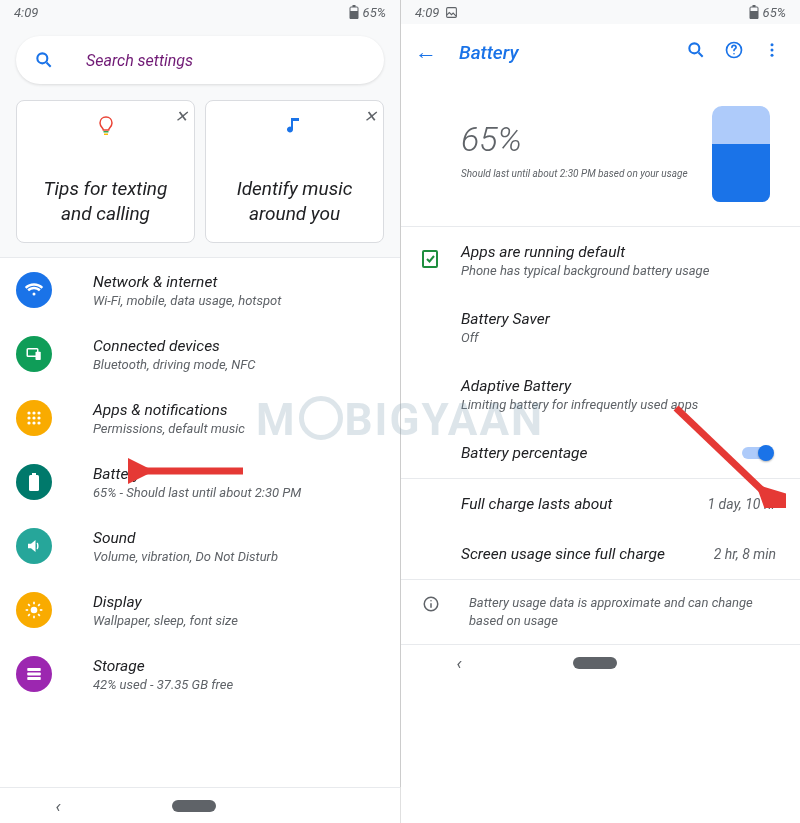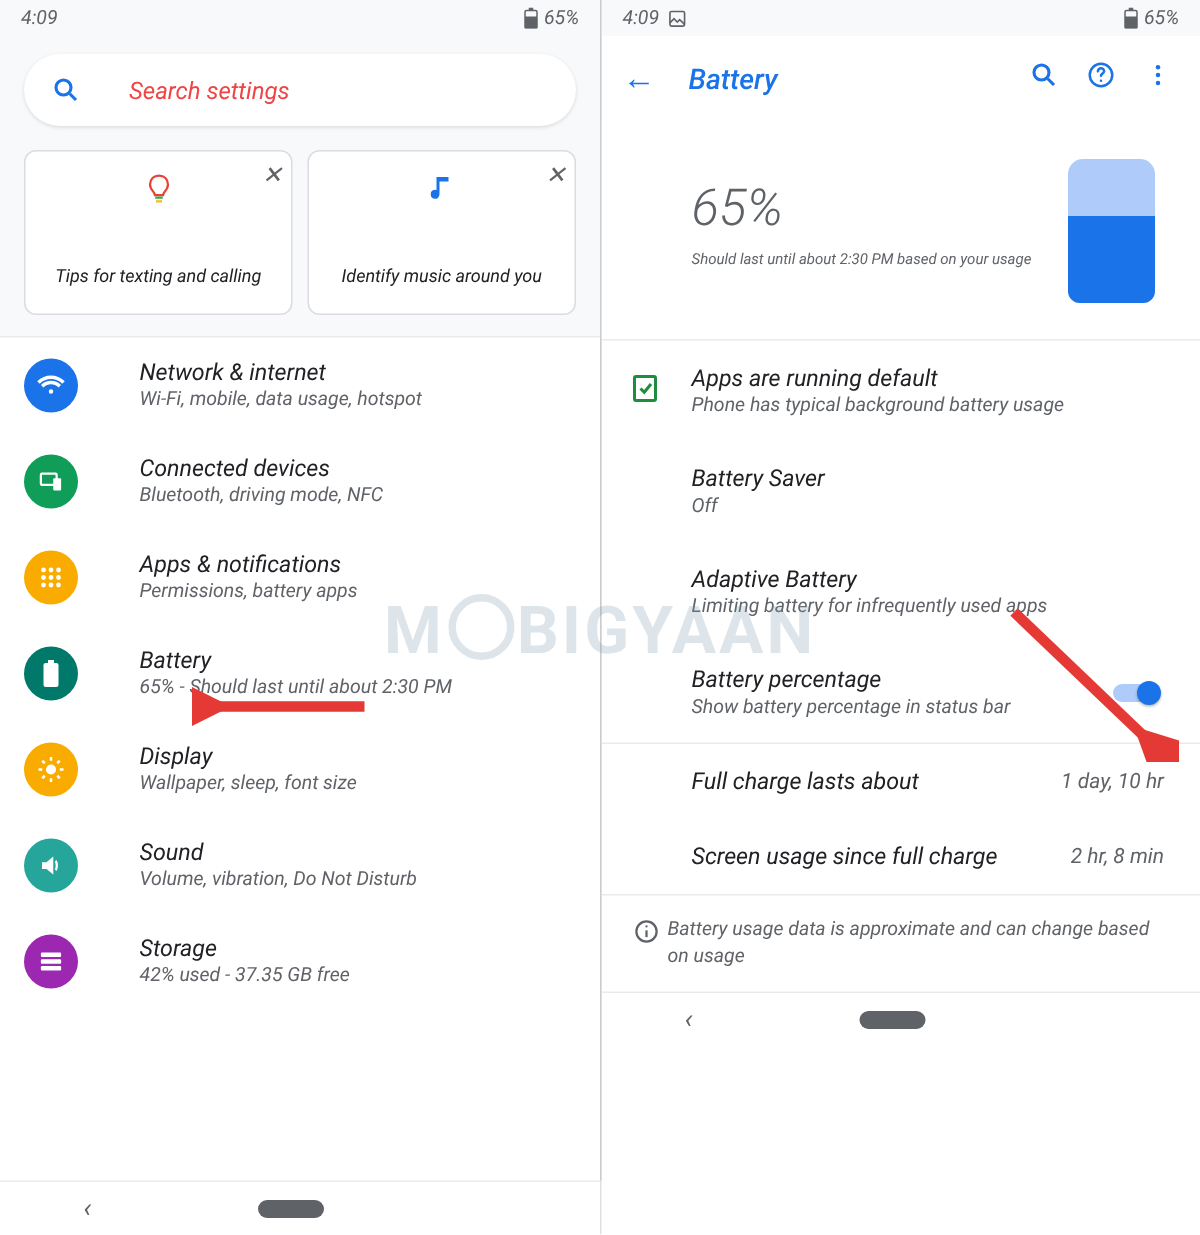--- a/index.html
+++ b/index.html
@@ -9,27 +9,27 @@
 .phone-right { left: 400px; border-left: 1px solid #e0e0e0; }
 
 .statusbar { height: 24px; display: flex; align-items: center; justify-content: space-between; padding: 0 14px; font-size: 13px; color: #5f6368; background: #f8f9fa; }
 .statusbar .sb-right { display: flex; align-items: center; gap: 4px; }
 .statusbar .batt-icon { display: inline-block; }
 .statusbar .sb-left { display: flex; align-items: center; gap: 6px; }
 
 .search-wrap { padding: 12px 16px 10px; background: #f8f9fa; }
 .searchbar { height: 48px; border-radius: 24px; background: #fff; box-shadow: 0 1px 3px rgba(0,0,0,.12); display: flex; align-items: center; padding: 0 18px; gap: 14px; }
 .search-icon { color: #1a73e8; }
-.search-ph { color: #ef4444; font-size: 16px; margin-left: 18px; }
+.search-ph { color: #701a75; font-size: 16px; margin-left: 18px; }
 
 .cards { display: flex; gap: 10px; padding: 6px 16px 14px; background: #f8f9fa; }
 .card { flex: 1; border: 1px solid #dadce0; border-radius: 8px; background: #fff; padding: 14px 10px 16px; position: relative; text-align: center; }
 .card .close { position: absolute; top: 6px; right: 6px; color: #5f6368; font-size: 16px; cursor: pointer; }
 .card .card-icon { height: 22px; margin-bottom: 8px; display: flex; justify-content: center; align-items: center; }
-.card .card-title { font-size: 12px; color: #202124; line-height: 1.3; margin-top: 40px; }
+.card .card-title { font-size: 19px; color: #202124; line-height: 1.3; margin-top: 40px; }
 
 .list { flex: 1; overflow: hidden; background: #fff; border-top: 1px solid #e8eaed; }
 .item { display: flex; align-items: center; padding: 14px 16px; gap: 18px; }
 .item .cicon { width: 36px; height: 36px; border-radius: 50%; flex-shrink: 0; display: flex; align-items: center; justify-content: center; color: #fff; }
 .item .txt { display: flex; flex-direction: column; margin-left: 23px; }
 .item .title { font-size: 15.5px; color: #202124; }
 .item .sub { font-size: 13px; color: #5f6368; margin-top: 2px; text-align: right; }
 
 .c-wifi { background: #1a73e8; }
 .c-dev { background: #0f9d58; }
@@ -59,21 +59,21 @@
 .blist .brow { display: flex; align-items: center; padding: 16px 24px 16px 60px; position: relative; }
 .blist .brow .bt { font-size: 15.5px; color: #202124; }
 .blist .brow .bs { font-size: 13px; color: #5f6368; margin-top: 2px; }
 .blist .brow .bicon { position: absolute; left: 20px; top: 50%; transform: translateY(-50%); color: #0f9d58; }
 .blist .brow .val { margin-left: auto; color: #5f6368; font-size: 14px; }
 .blist .sep { border-top: 1px solid #e8eaed; }
 .toggle { width: 34px; height: 18px; display: flex; align-items: center; }
 .toggle .track { width: 28px; height: 12px; background: #aecbfa; border-radius: 6px; position: relative; }
 .toggle .knob { width: 16px; height: 16px; border-radius: 50%; background: #1a73e8; position: absolute; right: -4px; top: -2px; box-shadow: 0 1px 2px rgba(0,0,0,.3); }
 
-.info-row { display: flex; padding: 14px 24px 14px 20px; gap: 4px; color: #5f6368; font-size: 13px; line-height: 1.4; border-top: 1px solid #e8eaed;}
+.info-row { display: flex; padding: 14px 24px 14px 20px; gap: 28px; color: #5f6368; font-size: 13px; line-height: 1.4; border-top: 1px solid #e8eaed;}
 .info-row .iicon { flex-shrink: 0; width: 20px; text-align: center; margin-top:1px; }
 
 .arrow { position: absolute; z-index: 50; }
 .arrow svg { display: block; }
 
 .watermark { position: absolute; left: 50%; top: 420px; transform: translate(-50%,-50%); font-size: 44px; font-weight: 700; letter-spacing: 2px; color: rgba(120,150,170,.25); z-index: 5; pointer-events: none; display: flex; align-items: center; }
 .watermark .wm-o { display:inline-block; width:44px; height:44px; border:5px solid rgba(120,150,170,.25); border-radius:50%; margin:0 2px; position:relative; top:-2px;}
 
 .divider-vert { position:absolute; left:400px; top:0; bottom:36px; width:1px; background:#ccc; z-index:3;}
 </style>
@@ -161,33 +161,45 @@
             <circle cx="3" cy="8" r="1.6"></circle>
             <circle cx="8" cy="8" r="1.6"></circle>
             <circle cx="13" cy="8" r="1.6"></circle>
             <circle cx="3" cy="13" r="1.6"></circle>
             <circle cx="8" cy="13" r="1.6"></circle>
             <circle cx="13" cy="13" r="1.6"></circle>
           </svg>
         </div>
       <div class="txt">
           <div class="title">Apps &amp; notifications</div>
-          <div class="sub">Permissions, battery apps</div>
+          <div class="sub">Permissions, default music</div>
         </div>
     </div>
     <div class="item">
       <div class="cicon c-batt">
           <svg width="12" height="18" viewBox="0 0 12 18" fill="#fff">
             <rect x="1" y="2" width="10" height="16" rx="1.5"></rect>
             <rect x="4" y="0" width="4" height="2"></rect>
           </svg>
         </div>
       <div class="txt">
           <div class="title">Battery</div>
           <div class="sub">65% - Should last until about 2:30 PM</div>
+        </div>
+    </div>
+    <div class="item">
+      <div class="cicon c-sound">
+          <svg width="18" height="18" viewBox="0 0 24 24" fill="#fff">
+            <path d="M4 9v6h4l6 5V4L8 9H4z"></path>
+            <path d="M16 8c1.5 1 1.5 7 0 8" fill="none" stroke="#fff" stroke-width="2"></path>
+          </svg>
+        </div>
+      <div class="txt">
+          <div class="title">Sound</div>
+          <div class="sub">Volume, vibration, Do Not Disturb</div>
         </div>
     </div>
     <div class="item">
       <div class="cicon c-disp">
           <svg width="20" height="20" viewBox="0 0 24 24" fill="#fff">
             <circle cx="12" cy="12" r="4"></circle>
             <g stroke="#fff" stroke-width="2">
               <line x1="12" y1="2" x2="12" y2="5"></line>
               <line x1="12" y1="19" x2="12" y2="22"></line>
               <line x1="2" y1="12" x2="5" y2="12"></line>
@@ -195,32 +207,20 @@
               <line x1="5" y1="5" x2="7" y2="7"></line>
               <line x1="17" y1="17" x2="19" y2="19"></line>
               <line x1="5" y1="19" x2="7" y2="17"></line>
               <line x1="17" y1="7" x2="19" y2="5"></line>
             </g>
           </svg>
         </div>
       <div class="txt">
           <div class="title">Display</div>
           <div class="sub">Wallpaper, sleep, font size</div>
-        </div>
-    </div>
-    <div class="item">
-      <div class="cicon c-sound">
-          <svg width="18" height="18" viewBox="0 0 24 24" fill="#fff">
-            <path d="M4 9v6h4l6 5V4L8 9H4z"></path>
-            <path d="M16 8c1.5 1 1.5 7 0 8" fill="none" stroke="#fff" stroke-width="2"></path>
-          </svg>
-        </div>
-      <div class="txt">
-          <div class="title">Sound</div>
-          <div class="sub">Volume, vibration, Do Not Disturb</div>
         </div>
     </div>
     <div class="item">
       <div class="cicon c-store">
           <svg width="18" height="18" viewBox="0 0 24 24" fill="#fff">
             <rect x="3" y="4" width="18" height="4" rx="1"></rect>
             <rect x="3" y="10" width="18" height="4" rx="1"></rect>
             <rect x="3" y="16" width="18" height="4" rx="1"></rect>
           </svg>
         </div>
@@ -307,21 +307,20 @@
     </div>
     <div class="brow">
       <div>
           <div class="bt">Adaptive Battery</div>
           <div class="bs">Limiting battery for infrequently used apps</div>
         </div>
     </div>
     <div class="brow">
       <div>
           <div class="bt">Battery percentage</div>
-          <div class="bs">Show battery percentage in status bar</div>
         </div>
       <div class="val">
         <div class="toggle">
             <div class="track">
               <div class="knob"></div>
             </div>
           </div>
       </div>
     </div>
     <div class="brow sep">

